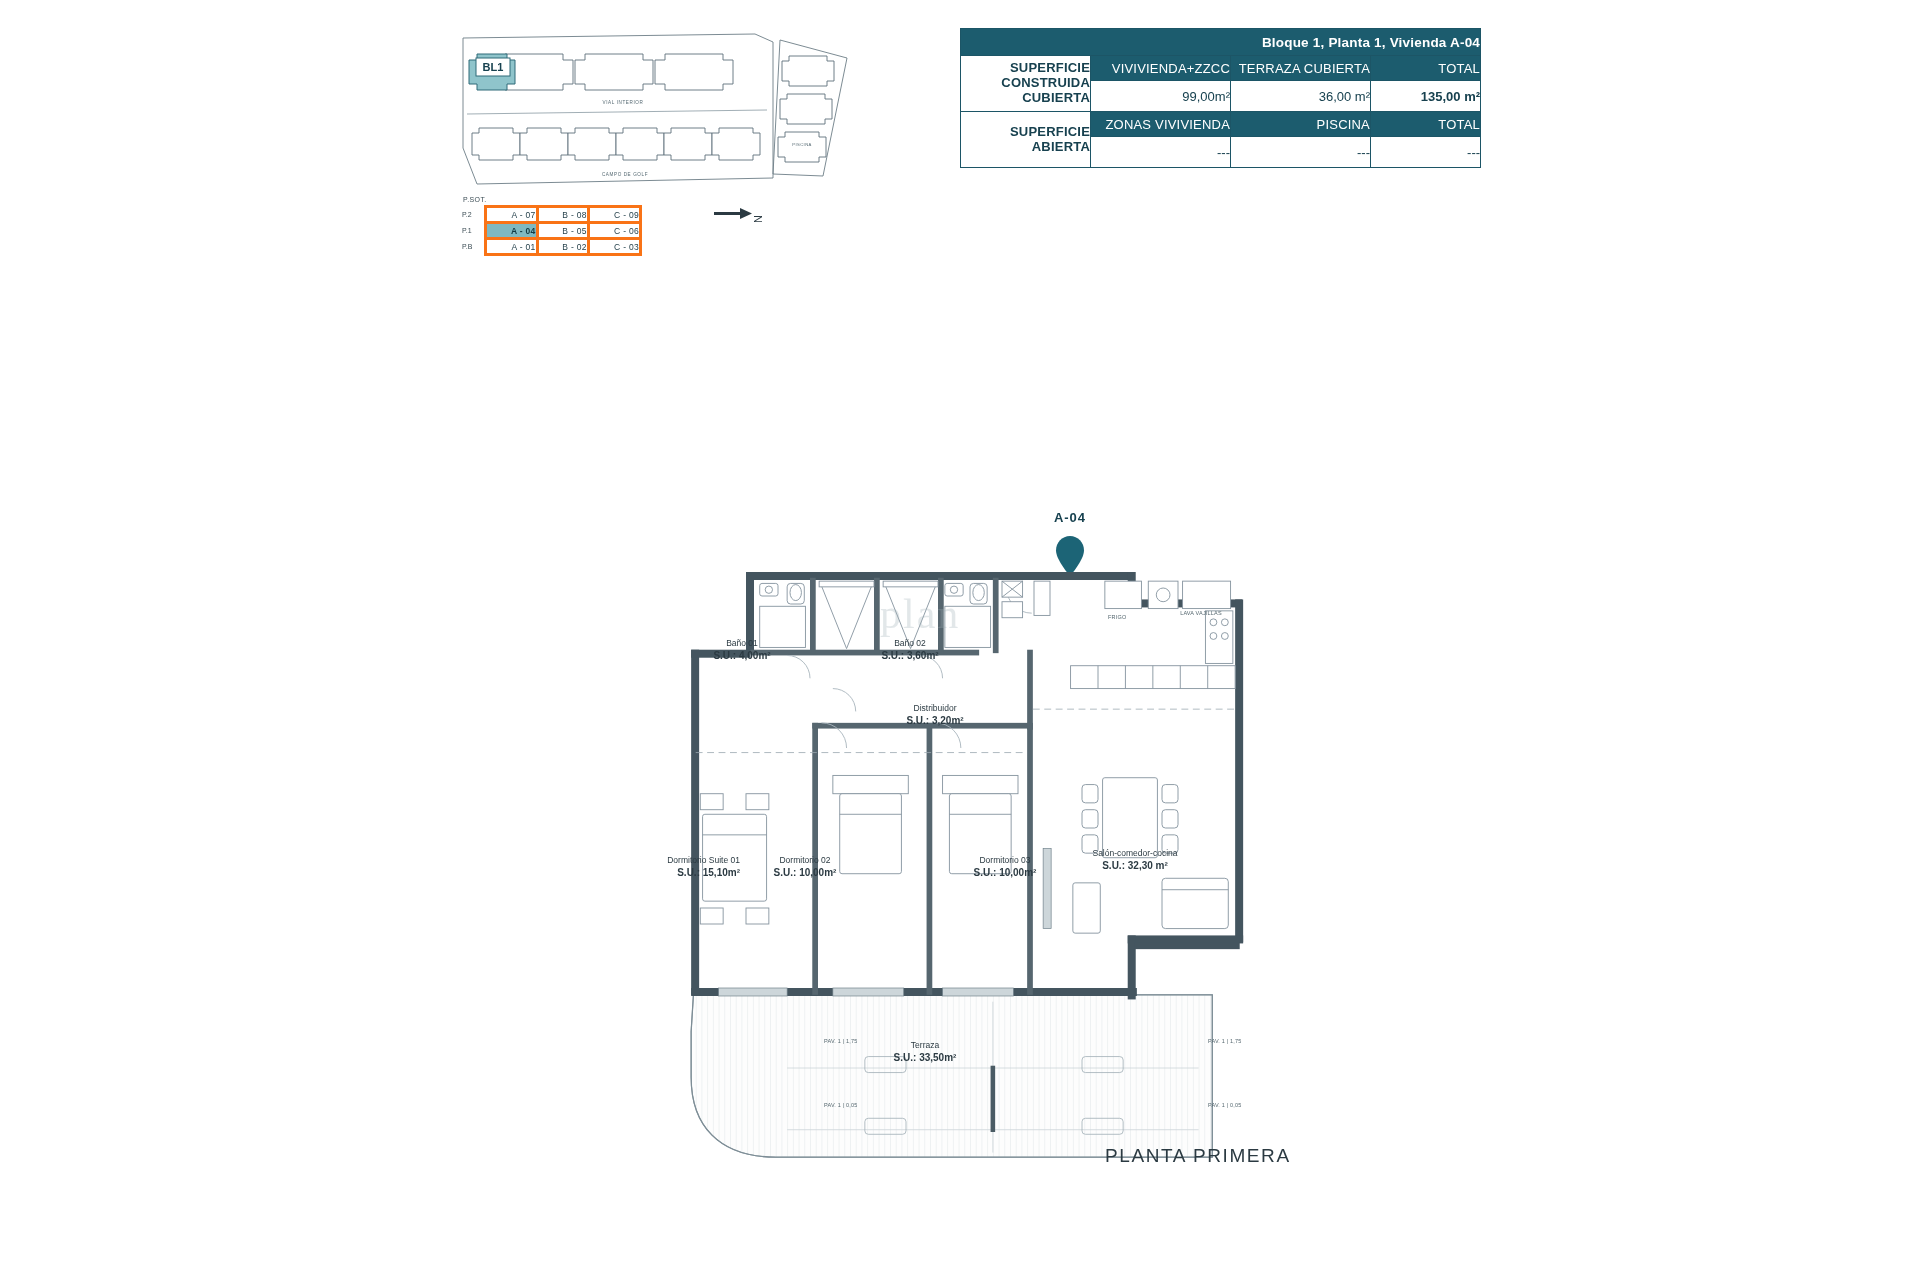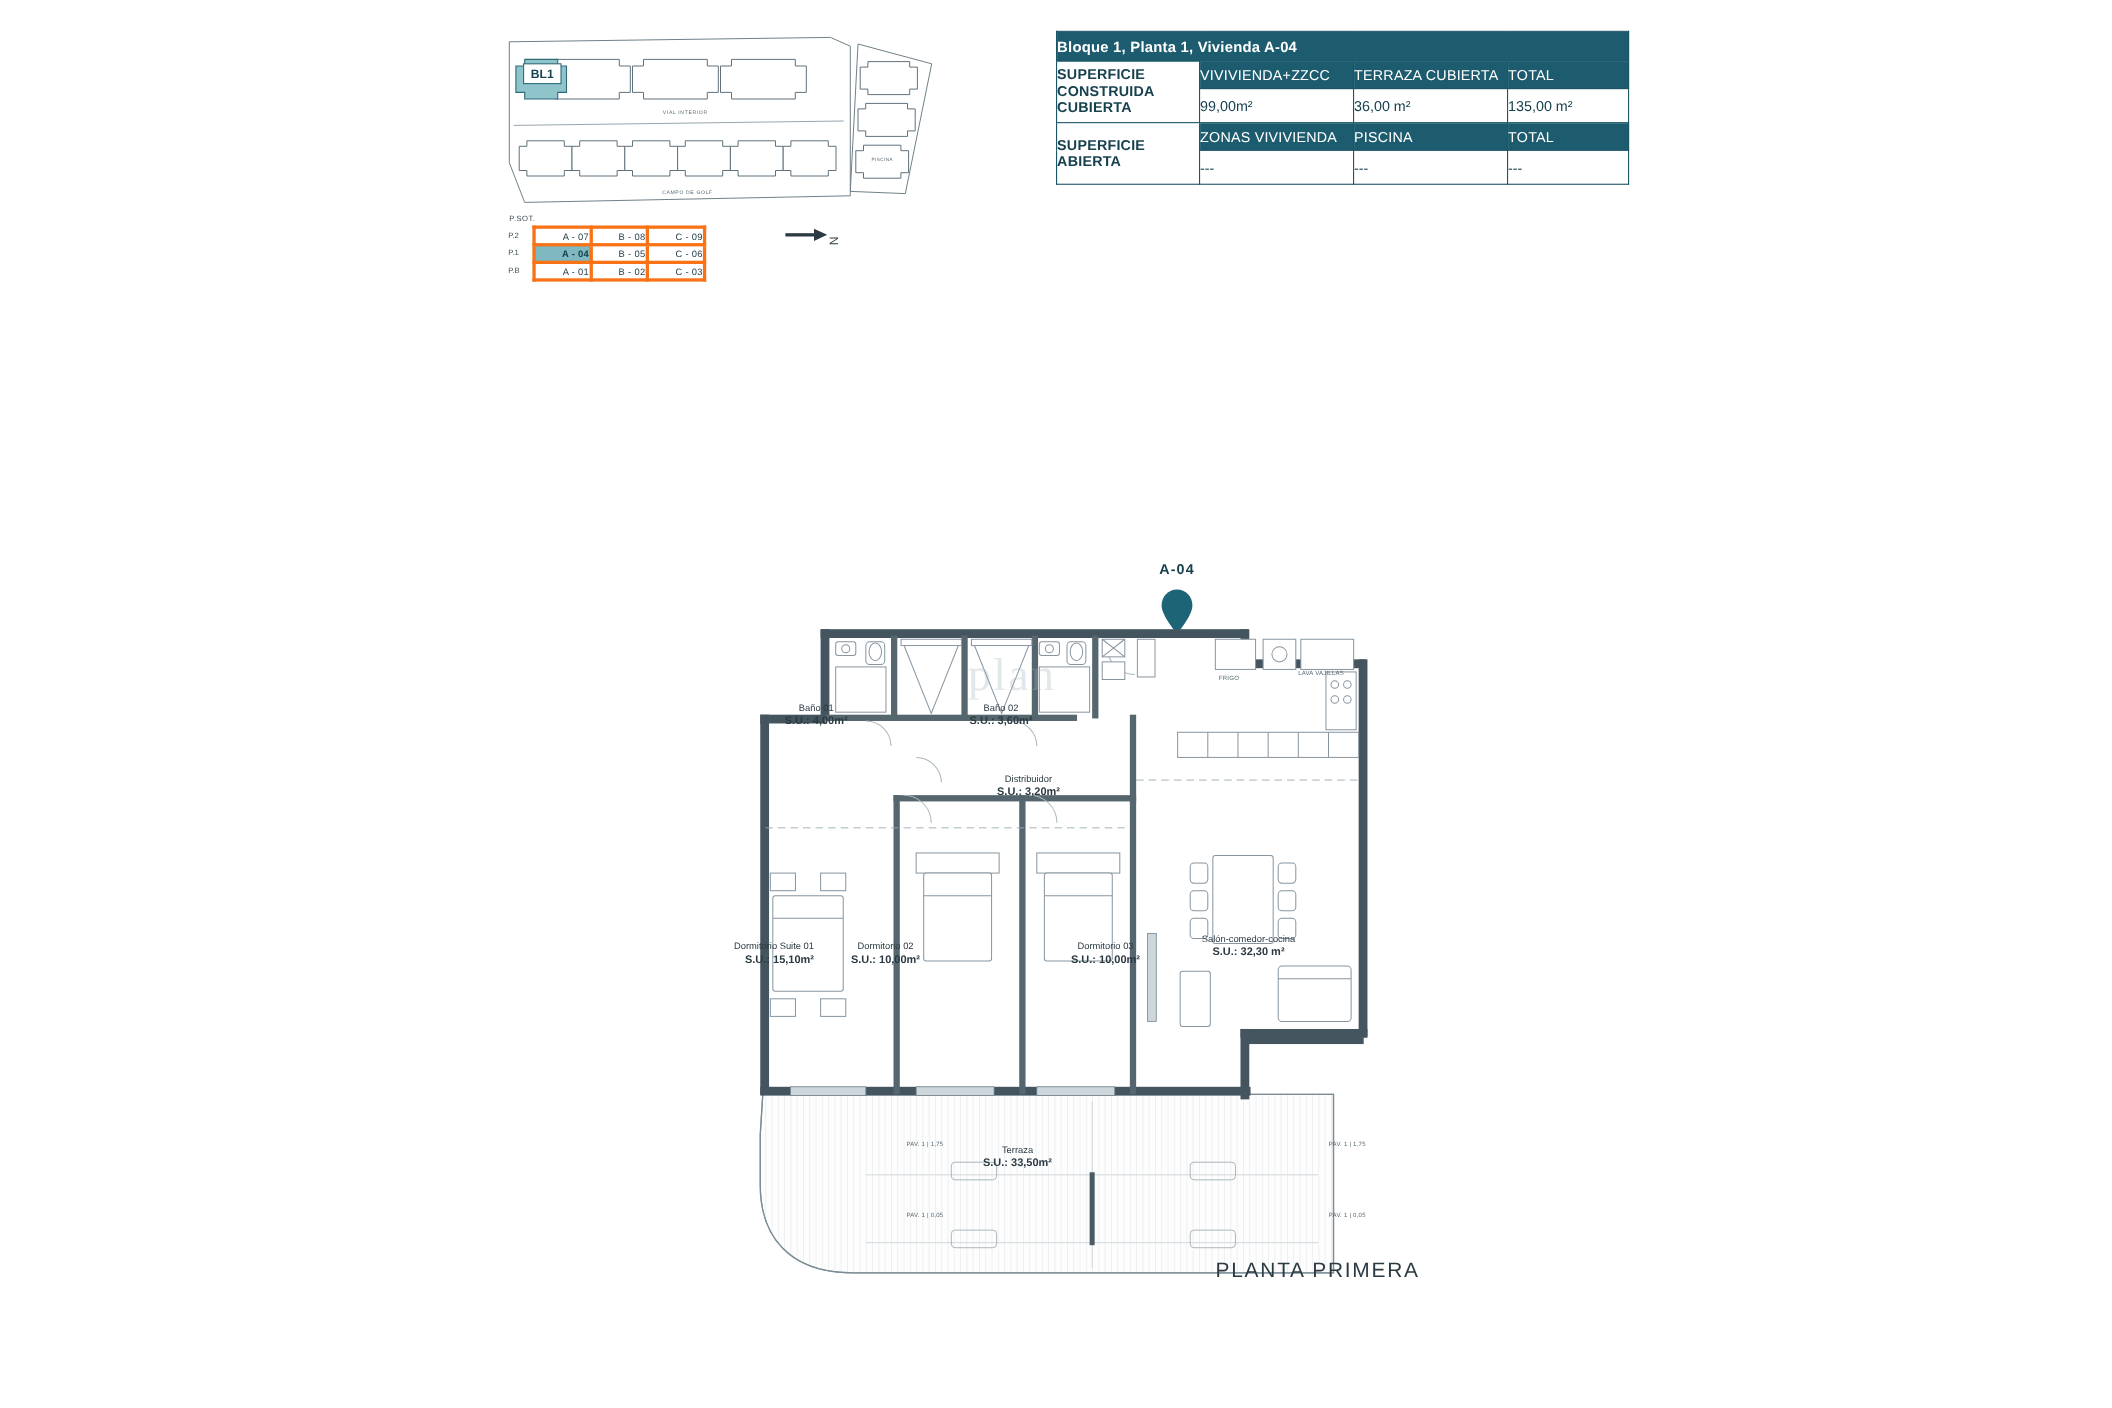--- a/index.html
+++ b/index.html
@@ -86,21 +86,21 @@
     position: absolute;
     left: 960px;
     top: 28px;
     width: 520px;
     border-collapse: collapse;
     table-layout: fixed;
   }
   .surftable td, .surftable th {
     border: 1px solid #1c5566;
     padding: 0;
-    text-align: left;
+    text-align: right;
     vertical-align: middle;
     font-size: 13px;
     color: #17414f;
   }
   .surftable .hdr {
     background: #1c5c6e;
     color: #ffffff;
     font-weight: bold;
     height: 26px;
     font-size: 13.5px;
@@ -120,21 +120,21 @@
     line-height: 1.15;
     color: #17414f;
     background: #ffffff;
     letter-spacing: .2px;
   }
   .surftable .val {
     height: 30px;
     font-size: 13px;
     color: #17414f;
   }
-  .surftable .val.bold { font-weight: normal; }
+  .surftable .val.bold { font-weight: bold; }
 
   
   .marker {
     position: absolute;
     left: 1010px;
     top: 500px;
     width: 120px;
     height: 90px;
   }
   .marker .mlabel {

